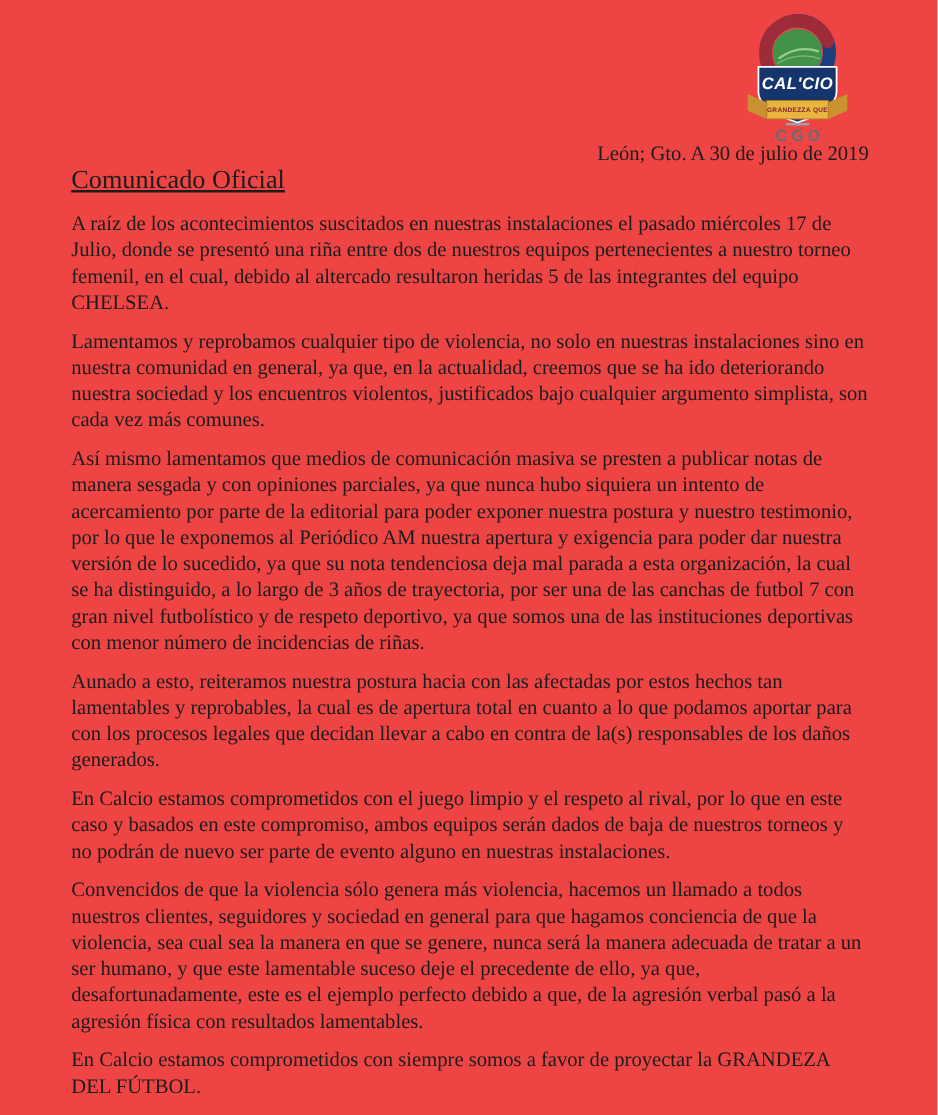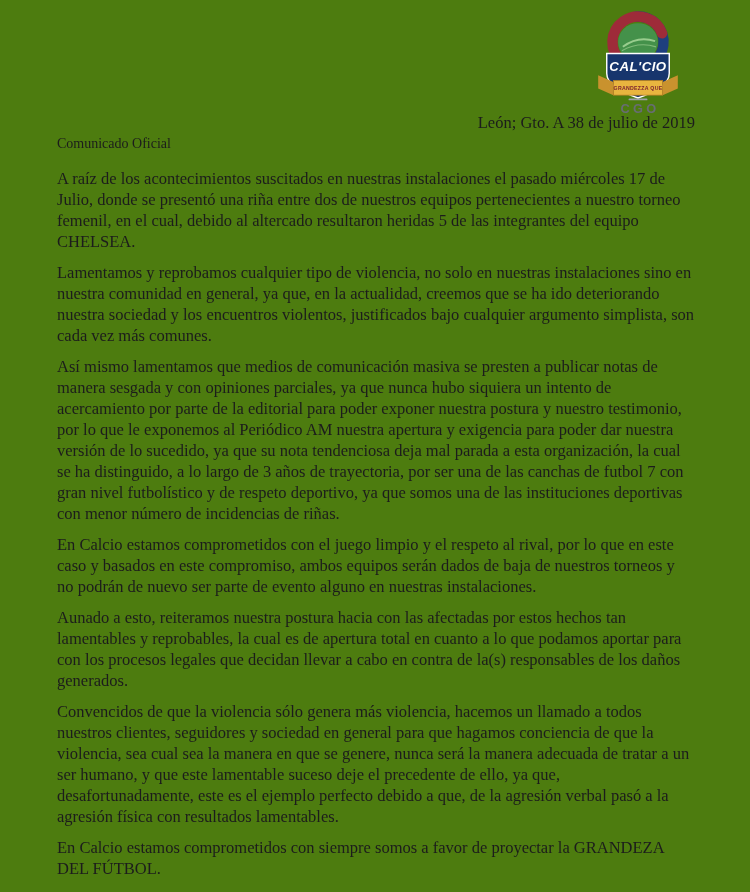--- a/index.html
+++ b/index.html
@@ -1,20 +1,20 @@
 <!DOCTYPE html>
 <html><head>
 <meta charset="utf-8">
 <style>
   html,body{margin:0;padding:0;background:#ffffff;}
   .page{
     position:relative;
     width:750px;
     height:892px;
-    background:#4d7c0f;
+    background:#ef4444;
     font-family:"Liberation Serif","DejaVu Serif",serif;
     color:#1c1c1c;
     overflow:hidden;
     box-sizing:border-box;
   }
   .content{
     padding:0 55px 0 57px;
     box-sizing:border-box;
   }
   .header{
@@ -44,22 +44,23 @@
     font-family:"Liberation Sans","DejaVu Sans",sans-serif;
     font-weight:bold;
     letter-spacing:3.5px;
   }
   .dateline{
     text-align:right;
     font-size:16.5px;
     line-height:21px;
   }
   .salutation{
-    font-size:14px;
+    font-size:21px;
     line-height:21px;
+    text-decoration:underline;
   }
   .para{
     margin:10px 0 0 0;
     font-size:16.5px;
     line-height:21px;
     text-align:left;
   }
   .para.first{margin-top:14px;}
   .signature{
     margin-top:12px;
@@ -90,28 +91,28 @@
           <path d="M18,71 L34,78 L34,92 L18,85 Z" fill="#c9922e"></path>
           <path d="M102,71 L86,78 L86,92 L102,85 Z" fill="#c9922e"></path>
           <rect x="34" y="76.5" width="52" height="15.5" stroke="#b27d22" stroke-width="0.8" fill="#e9b53f"></rect>
           <text class="ribbon-text" x="60" y="86.5" text-anchor="middle" font-size="5.5" fill="#7c2230">GRANDEZZA QUE</text>
           <rect x="50" y="95.5" width="20" height="2" rx="1" fill="#9aa0a6"></rect>
           <text class="abbr-text" x="62" y="111" text-anchor="middle" font-size="13.5" fill="#686d73">CGO</text>
         </svg>
       </div>
     </div>
 
-    <div class="dateline">León; Gto. A 38 de julio de 2019</div>
+    <div class="dateline">León; Gto. A 30 de julio de 2019</div>
     <div class="salutation">Comunicado Oficial</div>
 
     <p class="para first">A raíz de los acontecimientos suscitados en nuestras instalaciones el pasado miércoles 17 de Julio, donde se presentó una riña entre dos de nuestros equipos pertenecientes a nuestro torneo femenil, en el cual, debido al altercado resultaron heridas 5 de las integrantes del equipo CHELSEA.</p>
     <p class="para">Lamentamos y reprobamos cualquier tipo de violencia, no solo en nuestras instalaciones sino en nuestra comunidad en general, ya que, en la actualidad, creemos que se ha ido deteriorando nuestra sociedad y los encuentros violentos, justificados bajo cualquier argumento simplista, son cada vez más comunes.</p>
     <p class="para">Así mismo lamentamos que medios de comunicación masiva se presten a publicar notas de manera sesgada y con opiniones parciales, ya que nunca hubo siquiera un intento de acercamiento por parte de la editorial para poder exponer nuestra postura y nuestro testimonio, por lo que le exponemos al Periódico AM nuestra apertura y exigencia para poder dar nuestra versión de lo sucedido, ya que su nota tendenciosa deja mal parada a esta organización, la cual se ha distinguido, a lo largo de 3 años de trayectoria, por ser una de las canchas de futbol 7 con gran nivel futbolístico y de respeto deportivo, ya que somos una de las instituciones deportivas con menor número de incidencias de riñas.</p>
+    <p class="para">Aunado a esto, reiteramos nuestra postura hacia con las afectadas por estos hechos tan lamentables y reprobables, la cual es de apertura total en cuanto a lo que podamos aportar para con los procesos legales que decidan llevar a cabo en contra de la(s) responsables de los daños generados.</p>
     <p class="para">En Calcio estamos comprometidos con el juego limpio y el respeto al rival, por lo que en este caso y basados en este compromiso, ambos equipos serán dados de baja de nuestros torneos y no podrán de nuevo ser parte de evento alguno en nuestras instalaciones.</p>
-    <p class="para">Aunado a esto, reiteramos nuestra postura hacia con las afectadas por estos hechos tan lamentables y reprobables, la cual es de apertura total en cuanto a lo que podamos aportar para con los procesos legales que decidan llevar a cabo en contra de la(s) responsables de los daños generados.</p>
     <p class="para">Convencidos de que la violencia sólo genera más violencia, hacemos un llamado a todos nuestros clientes, seguidores y sociedad en general para que hagamos conciencia de que la violencia, sea cual sea la manera en que se genere, nunca será la manera adecuada de tratar a un ser humano, y que este lamentable suceso deje el precedente de ello, ya que, desafortunadamente, este es el ejemplo perfecto debido a que, de la agresión verbal pasó a la agresión física con resultados lamentables.</p>
     <p class="para">En Calcio estamos comprometidos con siempre somos a favor de proyectar la GRANDEZA DEL FÚTBOL.</p>
 
     <div class="signature">
       <div>Fútbol7 CALCIO</div>
 
     </div>
 
   </div>
 </div>

